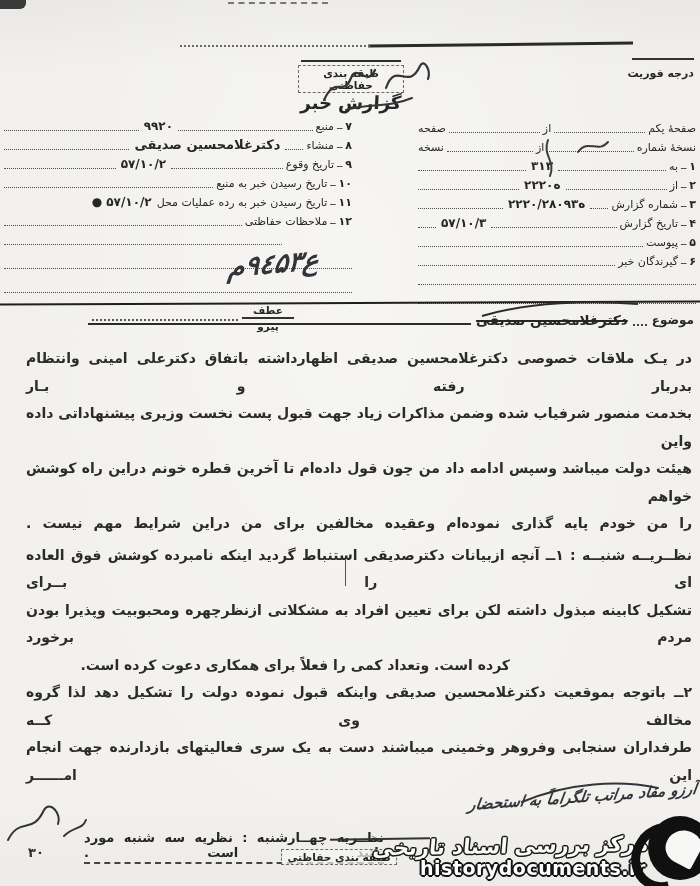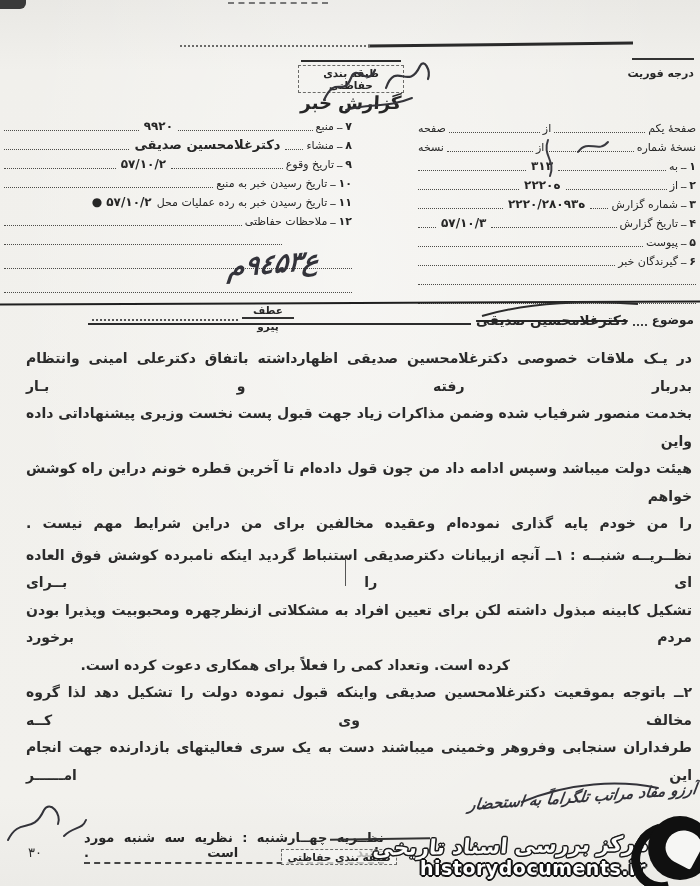--- a/index.html
+++ b/index.html
@@ -56,21 +56,21 @@
   .body{left:26px;top:345px;width:666px;direction:rtl;font-size:14px;font-weight:bold;line-height:27.5px;color:#2b2b2b;}
   .j{text-align:justify;text-align-last:justify;}
   .rline{text-align:right;}
   .ind1{margin-right:182px;}
   .typed-footer{left:84px;top:830px;width:300px;direction:rtl;font-size:13px;font-weight:bold;border-bottom:2px dashed #444;padding-bottom:2px;text-align:justify;text-align-last:justify;}
   .vfold{left:345px;top:560px;width:1px;height:26px;background:#555;}
   
   .stampline{left:330px;top:838px;width:100px;height:2px;background:#333;transform:rotate(-1deg);}
   .stampbox{left:278px;top:846px;width:122px;text-align:center;}
   .stampbox .classbox{background:rgba(245,245,242,.7);}
-  .pagenum{left:28px;top:845px;font-size:13px;font-weight:normal;color:#2e2e2e;}
+  .pagenum{left:28px;top:845px;font-size:13px;font-weight:bold;color:#2e2e2e;}
   
   .wm-org{right:52px;top:834px;font-size:21px;font-weight:bold;direction:rtl;color:#fbfbf9;transform:skewX(-6deg) rotate(-1deg);
     text-shadow:-1.5px 0 #1b1b1b,1.5px 0 #1b1b1b,0 -1.5px #1b1b1b,0 1.5px #1b1b1b,-1px -1px #1b1b1b,1px 1px #1b1b1b,-1px 1px #1b1b1b,1px -1px #1b1b1b;}
   .wm-url{left:420px;top:857px;font-size:19px;font-weight:bold;letter-spacing:.5px;color:#fff;
     text-shadow:-2px 0 #141414,2px 0 #141414,0 -2px #141414,0 2px #141414,-1px -1px #141414,1px 1px #141414,-1px 1px #141414,1px -1px #141414;}
   .wm-logo{left:636px;top:812px;width:76px;height:76px;}
   .wm-disc{position:absolute;right:0;top:4px;width:64px;height:64px;background:#101010;border-radius:50%;}
   .wm-swirl{position:absolute;right:12px;top:18px;width:34px;height:34px;background:#f6f6f4;border-radius:58% 42% 8% 50%;transform:rotate(28deg);}
   .wm-wing{position:absolute;left:-4px;top:10px;width:46px;height:52px;border:9px solid transparent;border-left:9px solid #101010;border-bottom:9px solid #101010;border-radius:50%;transform:rotate(32deg);}
   svg.scrawl{overflow:visible;}

